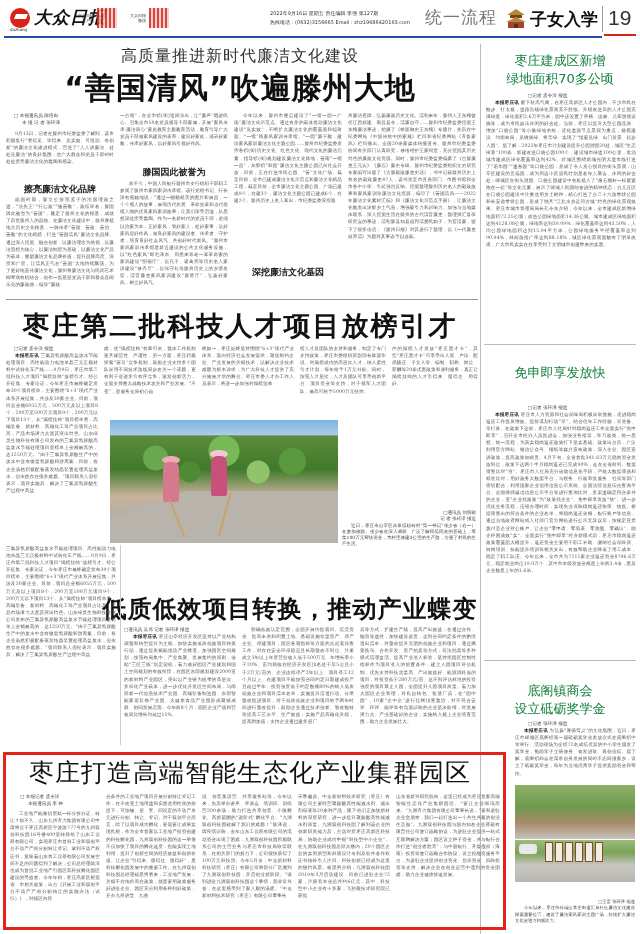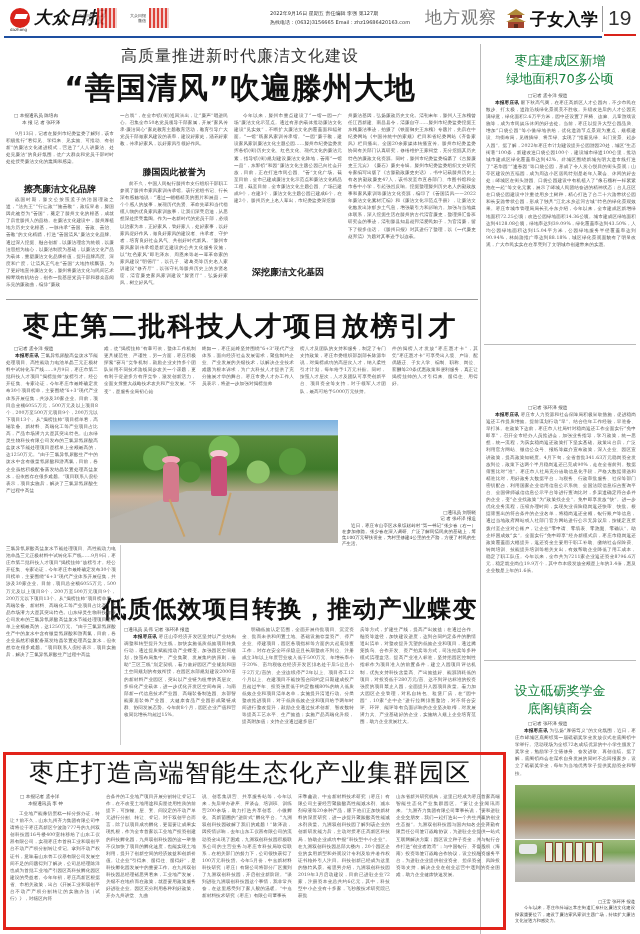--- a/index.html
+++ b/index.html
@@ -95,21 +95,21 @@
       <div>微信</div>
     </div>
     <div class="qr"></div>
   </div>
 
   <div class="meta">
     <div>2022年9月16日  星期五  责任编辑  李强  第127期</div>
     <div>热线电话：(0632)3156665  Email：zhz19686420163.com</div>
   </div>
 
-  <div class="section-title">地方观察</div>
+  <div class="section-title">统一流程</div>
   <svg class="pagoda" viewBox="0 0 22 22">
     <polygon points="11,1 2,7 20,7" fill="#b08a3a"></polygon>
     <rect x="5" y="7" width="12" height="3" fill="#8b3a2a"></rect>
     <polygon points="11,9 1,14 21,14" fill="#b08a3a"></polygon>
     <rect x="3" y="14" width="16" height="6" fill="#a3442e"></rect>
     <rect x="9" y="16" width="4" height="4" fill="#5a2a1c"></rect>
   </svg>
   <div class="section-name">子女入学</div>
   <div class="page-divider"></div>
   <div class="page-num">19</div>
@@ -193,33 +193,34 @@
   <div class="col byline" style="left:528px;top:92px;">□记者  孟令洋  报道</div>
   <div class="col bodytext" style="left:486px;top:99px;width:150px;height:240px;overflow:hidden;text-indent:9px;">
     <b style="color:#222">本报枣庄讯</b>
     <span>眼下秋高气爽，在枣庄高新区人才公园内，不少市民在散步、打太极，道路沿线绿化景观美不胜收。升级改造后的人才公园充满绿意，绿化面积2.6万平方米，园中还设置了座椅、连廊、儿童游戏设施等，成为市民娱乐休闲的好去处。当前，枣庄以提升大型公园品质、增加“口袋公园”等小微绿地供给，优化道路节点景观为重点，规模建设、均衡布局，见缝插绿、将亲绿、实现了“推窗见绿、出门赏景、起步入园”。据了解，2022年枣庄市计划建设提升公园游园20处，城区“生态街巷”100条，新建改造口袋公园100个，建设城市绿道100公里，推动城市建成区绿化覆盖率达到42%。薛城区围绕新城光明大道市线打造了“若华园”“逢春园”等口袋公园，形成了令人赏心悦目的街头景观；山亭区建设的五福园，成为周边小区居民特别是老年人聚会、休闲的好去处；峄城区在街头游园、口袋公园建设中有机植入了“像石榴籽一样紧紧抱在一起”等文化元素，展示了峄城人民团结奋进的精神状态；台儿庄区在口袋公园建设中注重使用乡土树种，精心打造了台二十六路带状公园和长安路带状公园，形成了独具“江北水乡运河古城”特色的绿化景观效果。枣庄市城市管理局局长孔令东介绍，今年以来，全市建成区新增绿地面积72.25公顷；改造公园绿地面积14.36公顷。城市建成区绿地面积达到4128.08公顷，绿地率达到39.09%，绿化覆盖率达到43.50%，人均公园绿地面积达到15.04平方米，公园绿地服务半径覆盖率达到90.94%，林荫路推广率达到88.18%，城区绿化景观面貌有了明显改观，广大市民实实在在享受到了文明城市创建带来的实惠。</span>
   </div>
 </article>
 <div class="hr" style="left:484px;top:344px;width:152px;"></div>
 
 <article>
   <div class="rhead" style="top:364px;">
+    <div>免申即享发放快</div>
   </div>
   <div class="col byline" style="left:528px;top:404px;">□记者  张环泽  报道</div>
   <div class="col bodytext" style="left:486px;top:411px;width:150px;height:246px;overflow:hidden;text-indent:9px;">
     <b style="color:#222">本报枣庄讯</b>
     <span>枣庄市人力资源和社会保障局积极采取措施，促进稳岗返还工作提质增效。提前谋划行动“早”。结合往年工作经验，早准备、早打算。在政策下达前，枣庄市人社局针对稳岗返还工作全面实行“免申即享”，召开全市经办人员推进会，加强业务指导，学习政策，统一思想，统一流程，为落实稳岗返还政策打下坚实基础。政策出台后，广泛利用官方网站、微信公众号、报纸等媒介宣布政策，深入企业、园区宣讲政策，提高政策知晓度。4月下旬，全省首批341.63万元稳岗资金发放到位，政策下达两个半月稳岗返还已完成90%，走在全省前列。数据筛查比对“准”。枣庄市人社局充分借助信息化手段，严格大数据筛选和精准比对，用好政务大数据平台，与税务、行政审批服务、社保等部门密切配合，利用国家企业信用信息公示系统、全国法院信息综合查询平台、全国律师诚信信息公示平台等进行查询比对，多渠道确定符合条件的企业，变“企业找政策”为“政策找企业”。免申即享发放“快”。进一步优化业务流程，压缩办理时间，实现失业保险稳岗返还快审、快批。根据筛查出的符合条件的企业名单，将稳岗返还金额，银行账户等信息，通过当地政府网站或人社部门官方网站进行公示无异议后，按规定直接拨付至企业对公账户，让企业“零申请、零填表、零跑腿、零确认”。助企纾困成效“实”。全面实行“免申即享”经办新模式后，枣庄市稳岗返还政策覆盖面大幅提升，返还资金主要用于职工补助、缴纳社会保险费、转岗培训、技能提升培训等相关支出，有效帮助企业降低了用工成本，稳定了职工队伍。今年以来，全市共为7211家企业返还资金8796.6万元，稳定就业岗位19.9万个，其中市本级发放金额是上年的3.4倍，惠及企业数是上年的1.6倍。</span>
   </div>
 </article>
 <div class="hr" style="left:484px;top:660px;width:152px;"></div>
 
 <article>
   <div class="rhead" style="top:682px;">
+    <div>底阁镇商会</div>
     <div>设立砥砺奖学金</div>
-    <div>底阁镇商会</div>
   </div>
   <div class="col byline" style="left:528px;top:720px;">□记者  张环泽  报道</div>
   <div class="col bodytext" style="left:515px;top:727px;width:121px;height:56px;overflow:hidden;text-indent:9px;">
     <b style="color:#222">本报枣庄讯</b>
     <span>为弘扬“厚德笃义”的文化氛围，近日，枣庄市峄城区底阁镇第一届砥砺奖学金发放仪式在底阁镇中学举行。活动现场为全镇72名成绩优异的中小学生颁发了奖学金，勉励学子立德修身、奋发进取、再创佳绩。据了解，底阁镇商会在谋求自身发展的同时不忘回报家乡，设立了砥砺奖学金，每年为当地优秀学子提供奖励资金和帮扶。</span>
   </div>
 </article>
 
 <figure class="photo2">
   <div class="car"></div>

